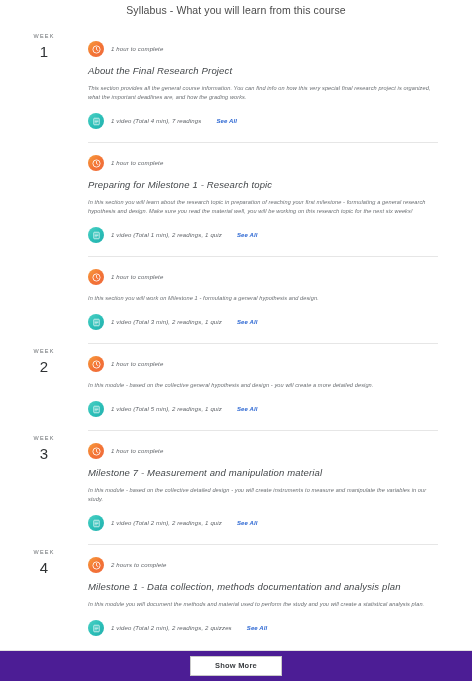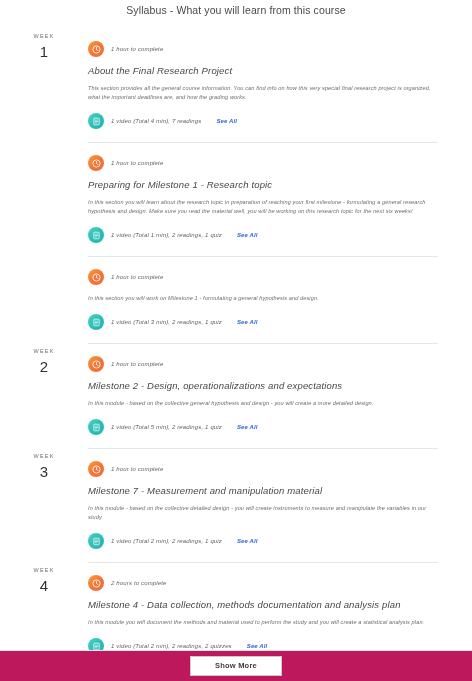--- a/index.html
+++ b/index.html
@@ -133,21 +133,21 @@
   .footer {
     position: absolute;
     left: 0;
     right: 0;
     bottom: 0;
     height: 31px;
     border-top: 1px solid #e2e2e2;
     display: flex;
     align-items: center;
     justify-content: center;
-    background: #be185d;
+    background: #4c1d95;
   }
   .show-more-btn {
     border: 1px solid #c9c9c9;
     background: #ffffff;
     color: #3a3d40;
     font-family: "Liberation Sans", sans-serif;
     font-size: 7.5px;
     font-weight: bold;
     letter-spacing: 0.2px;
     padding: 4px 24px;
@@ -248,21 +248,20 @@
           <div class="module has-divider">
             <div class="meta-row">
               <span class="icon-circle icon-clock">
                 <svg width="9" height="9" viewBox="0 0 16 16">
                   <circle cx="8" cy="8" r="6.4" fill="none" stroke="#ffffff" stroke-width="1.5"></circle>
                   <path d="M8 4.3 L8 8.3 L10.6 9.8" fill="none" stroke="#ffffff" stroke-width="1.4" stroke-linecap="round"></path>
                 </svg>
               </span>
               <span class="meta-text">1 hour to complete</span>
             </div>
-            <div class="module-title">Milestone 2 - Design, operationalizations and expectations</div>
             <div class="module-desc">In this module - based on the collective general hypothesis and design - you will create a more detailed design.</div>
             <div class="meta-row">
               <span class="icon-circle icon-doc">
                 <svg width="9" height="9" viewBox="0 0 16 16">
                   <rect x="3.2" y="2.2" width="9.6" height="11.6" rx="1" fill="none" stroke="#ffffff" stroke-width="1.3"></rect>
                   <path d="M5.4 5.6 H10.6 M5.4 8 H10.6 M5.4 10.4 H9" stroke="#ffffff" stroke-width="1.1" stroke-linecap="round"></path>
                 </svg>
               </span>
               <span class="meta-text">1 video (Total 5 min), 2 readings, 1 quiz</span>
               <a class="see-all">See All</a>
@@ -310,21 +309,21 @@
           <div class="module has-divider">
             <div class="meta-row">
               <span class="icon-circle icon-clock">
                 <svg width="9" height="9" viewBox="0 0 16 16">
                   <circle cx="8" cy="8" r="6.4" fill="none" stroke="#ffffff" stroke-width="1.5"></circle>
                   <path d="M8 4.3 L8 8.3 L10.6 9.8" fill="none" stroke="#ffffff" stroke-width="1.4" stroke-linecap="round"></path>
                 </svg>
               </span>
               <span class="meta-text">2 hours to complete</span>
             </div>
-            <div class="module-title">Milestone 4 - Data collection, methods documentation and analysis plan</div>
+            <div class="module-title">Milestone 1 - Data collection, methods documentation and analysis plan</div>
             <div class="module-desc">In this module you will document the methods and material used to perform the study and you will create a statistical analysis plan.</div>
             <div class="meta-row">
               <span class="icon-circle icon-doc">
                 <svg width="9" height="9" viewBox="0 0 16 16">
                   <rect x="3.2" y="2.2" width="9.6" height="11.6" rx="1" fill="none" stroke="#ffffff" stroke-width="1.3"></rect>
                   <path d="M5.4 5.6 H10.6 M5.4 8 H10.6 M5.4 10.4 H9" stroke="#ffffff" stroke-width="1.1" stroke-linecap="round"></path>
                 </svg>
               </span>
               <span class="meta-text">1 video (Total 2 min), 2 readings, 2 quizzes</span>
               <a class="see-all">See All</a>

